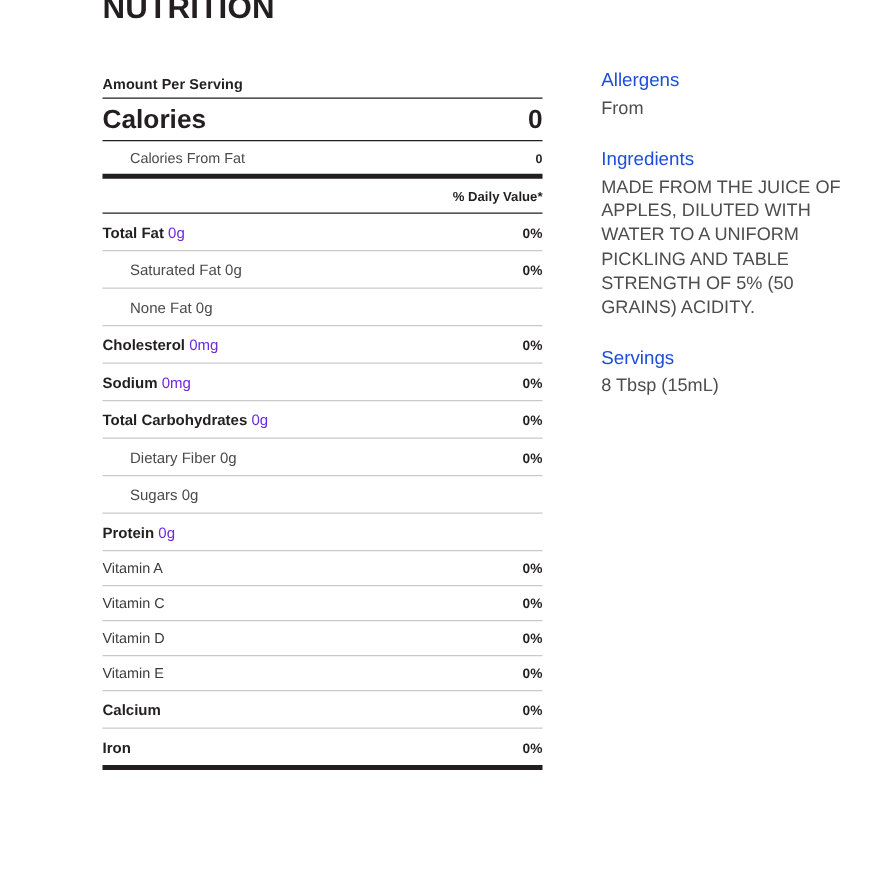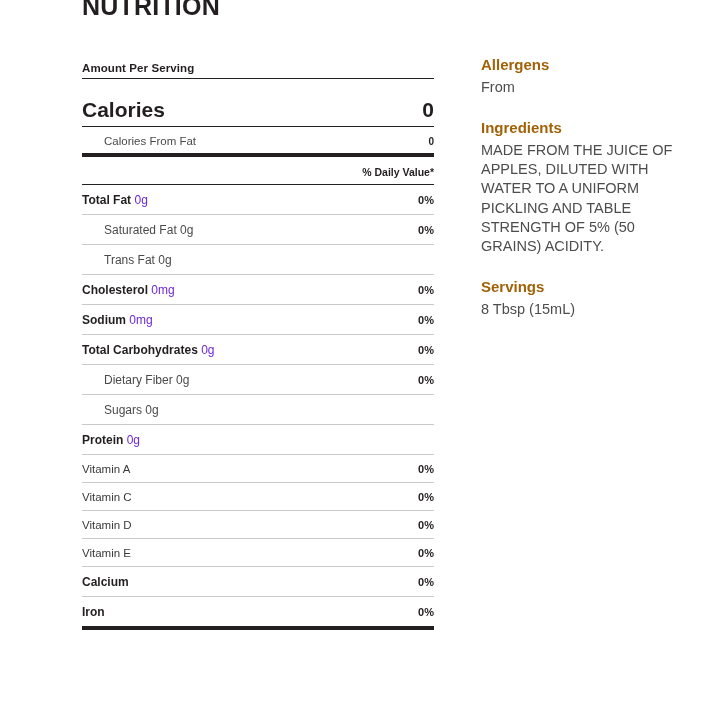--- a/index.html
+++ b/index.html
@@ -67,21 +67,20 @@
   .row .val {
     font-weight: bold;
     font-size: 11px;
   }
   .row.indent .lbl {
     padding-left: 22px;
     color: #4a4a4a;
   }
   .row.calories {
     padding: 5px 0 4px 0;
-    margin-top: 14px;
   }
   .row.calories .lbl {
     font-size: 21px;
     font-weight: bold;
   }
   .row.calories .val {
     font-size: 21px;
     font-weight: bold;
   }
   .row.cff {
@@ -107,23 +106,23 @@
   }
   .b { font-weight: bold; }
   .n { font-weight: normal; color: #6d28d9; }
   .row.vit .lbl { font-weight: normal; font-size: 11.5px; color: #3a3a3a; }
   .row.vit .val { font-weight: bold; font-size: 11px; }
 
   
   .sect { margin-bottom: 22px; }
   .sect-h {
     font-size: 15px;
-    color: #a16207;
+    color: #1d4ed8;
     margin: 0 0 5px 0;
-    font-weight: bold;
+    font-weight: normal;
   }
   .sect-b {
     font-size: 14.5px;
     color: #4d4d4d;
     line-height: 1.32;
     font-weight: normal;
   }
 </style>
 </head>
 <body>
@@ -154,21 +153,21 @@
       <span class="lbl"><span class="b">Total Fat</span> <span class="n">0g</span></span>
       <span class="val">0%</span>
     </div>
 
     <div class="row indent">
       <span class="lbl">Saturated Fat 0g</span>
       <span class="val">0%</span>
     </div>
 
     <div class="row indent">
-      <span class="lbl">Trans Fat 0g</span>
+      <span class="lbl">None Fat 0g</span>
       <span class="val"></span>
     </div>
 
     <div class="row">
       <span class="lbl"><span class="b">Cholesterol</span> <span class="n">0mg</span></span>
       <span class="val">0%</span>
     </div>
 
     <div class="row">
       <span class="lbl"><span class="b">Sodium</span> <span class="n">0mg</span></span>

